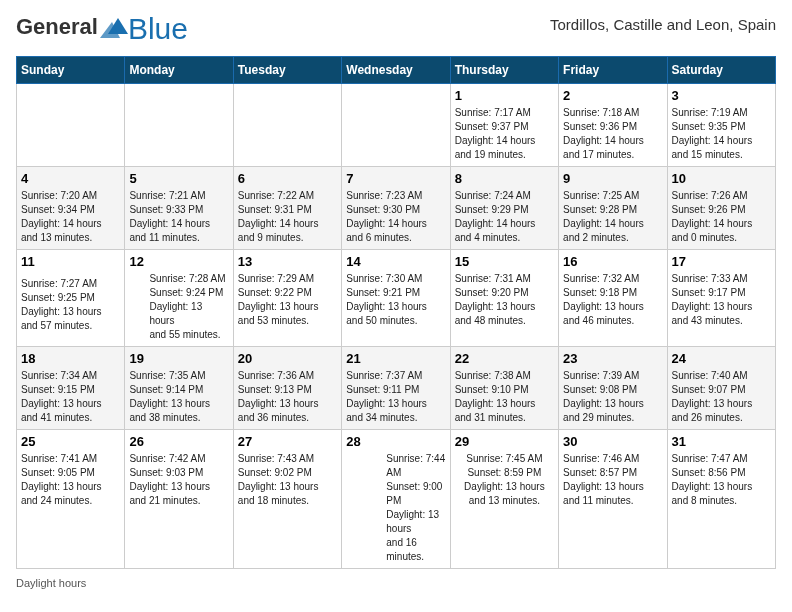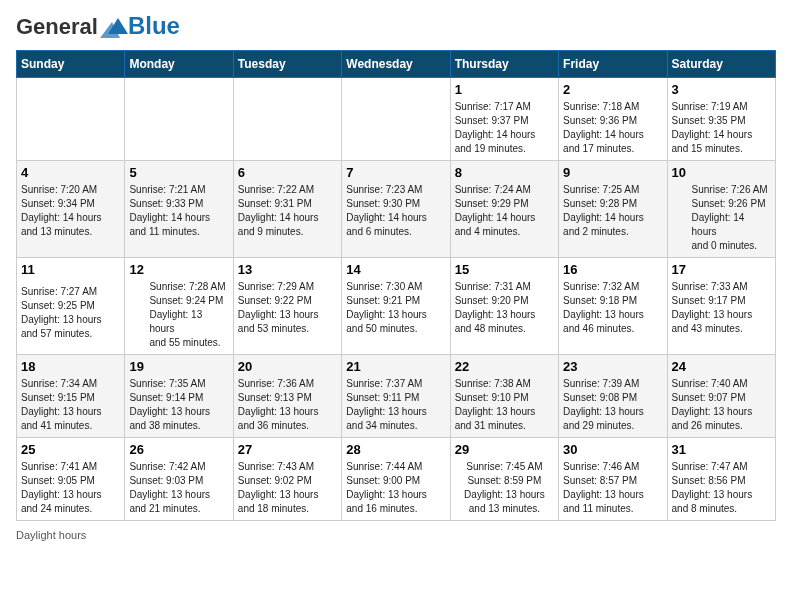--- a/index.html
+++ b/index.html
@@ -82,23 +82,24 @@
   <div class="logo">
     <div style="display:flex;align-items:center;gap:2px;">
       <span style="font-size:22px;font-weight:bold;color:#333;line-height:1;">
         <span style="color:#333;">General</span>
       </span>
       <svg width="28" height="22" viewBox="0 0 28 22">
         <polygon points="8,18 18,2 28,18" fill="#1a6faf"></polygon>
         <polygon points="0,22 12,6 20,22" fill="#1a6faf" opacity="0.7"></polygon>
       </svg>
     </div>
-    <span style="font-size:24px;font-weight:bold;color:#1a6faf;line-height:1;margin-top:-2px;margin-left:0;">Blue</span>
+    <span style="font-size:30px;font-weight:normal;color:#1a6faf;line-height:1;margin-top:-2px;margin-left:0;">Blue</span>
   </div>
   <div class="title-block">
+    <div class="location-title">Tordillos, Castille and Leon, Spain</div>
   </div>
 </div>
 
 <table>
   <thead>
     <tr>
     <th>Sunday</th>
         <th>Monday</th>
         <th>Tuesday</th>
         <th>Wednesday</th>
@@ -173,21 +174,21 @@
         </td>
         <td>
           <div class="day-number">9</div>
           <div class="day-info" style="white-space: pre-line;">Sunrise: 7:25 AM
 Sunset: 9:28 PM
 Daylight: 14 hours
 and 2 minutes.</div>
         </td>
         <td>
           <div class="day-number">10</div>
-          <div class="day-info" style="white-space: pre-line; margin-left: 20px;">Sunrise: 7:26 AM
+          <div class="day-info" style="white-space: pre-line;">Sunrise: 7:26 AM
 Sunset: 9:26 PM
 Daylight: 14 hours
 and 0 minutes.</div>
         </td>
       </tr>
       <tr>
         <td>
           <div class="day-number">11</div>
           <div class="day-info" style="white-space: pre-line; margin-top: 8px;">Sunrise: 7:27 AM
 Sunset: 9:25 PM
@@ -305,21 +306,21 @@
         </td>
         <td>
           <div class="day-number">27</div>
           <div class="day-info" style="white-space: pre-line;">Sunrise: 7:43 AM
 Sunset: 9:02 PM
 Daylight: 13 hours
 and 18 minutes.</div>
         </td>
         <td>
           <div class="day-number">28</div>
-          <div class="day-info" style="white-space: pre-line;">Sunrise: 7:44 AM
+          <div class="day-info" style="white-space: pre-line; margin-left: 40px;">Sunrise: 7:44 AM
 Sunset: 9:00 PM
 Daylight: 13 hours
 and 16 minutes.</div>
         </td>
         <td>
           <div class="day-number">29</div>
           <div class="day-info" style="white-space: pre-line; text-align: center;">Sunrise: 7:45 AM
 Sunset: 8:59 PM
 Daylight: 13 hours
 and 13 minutes.</div>

